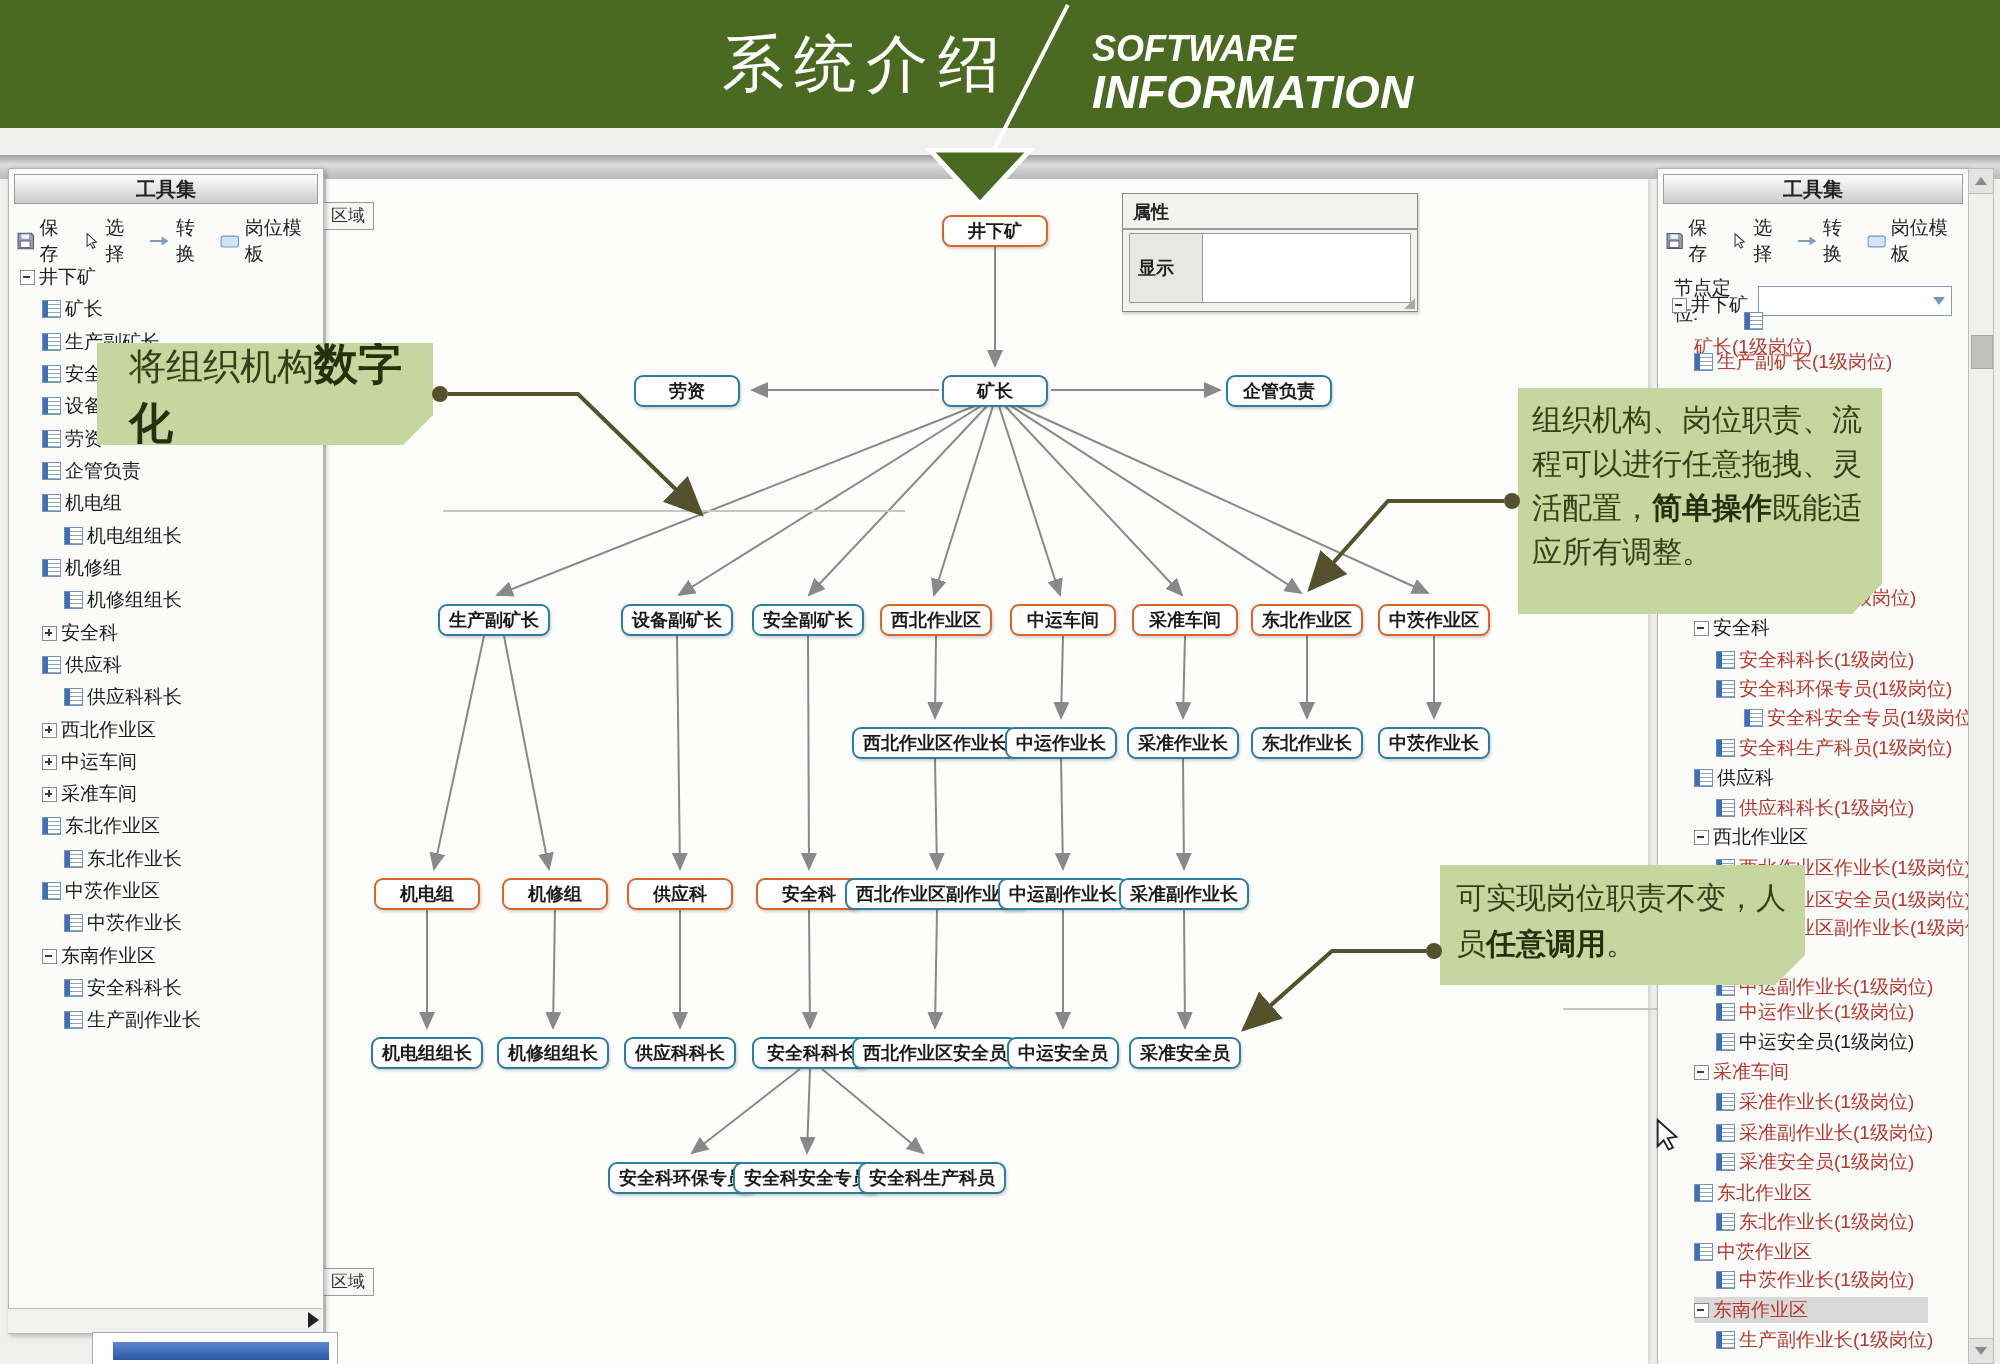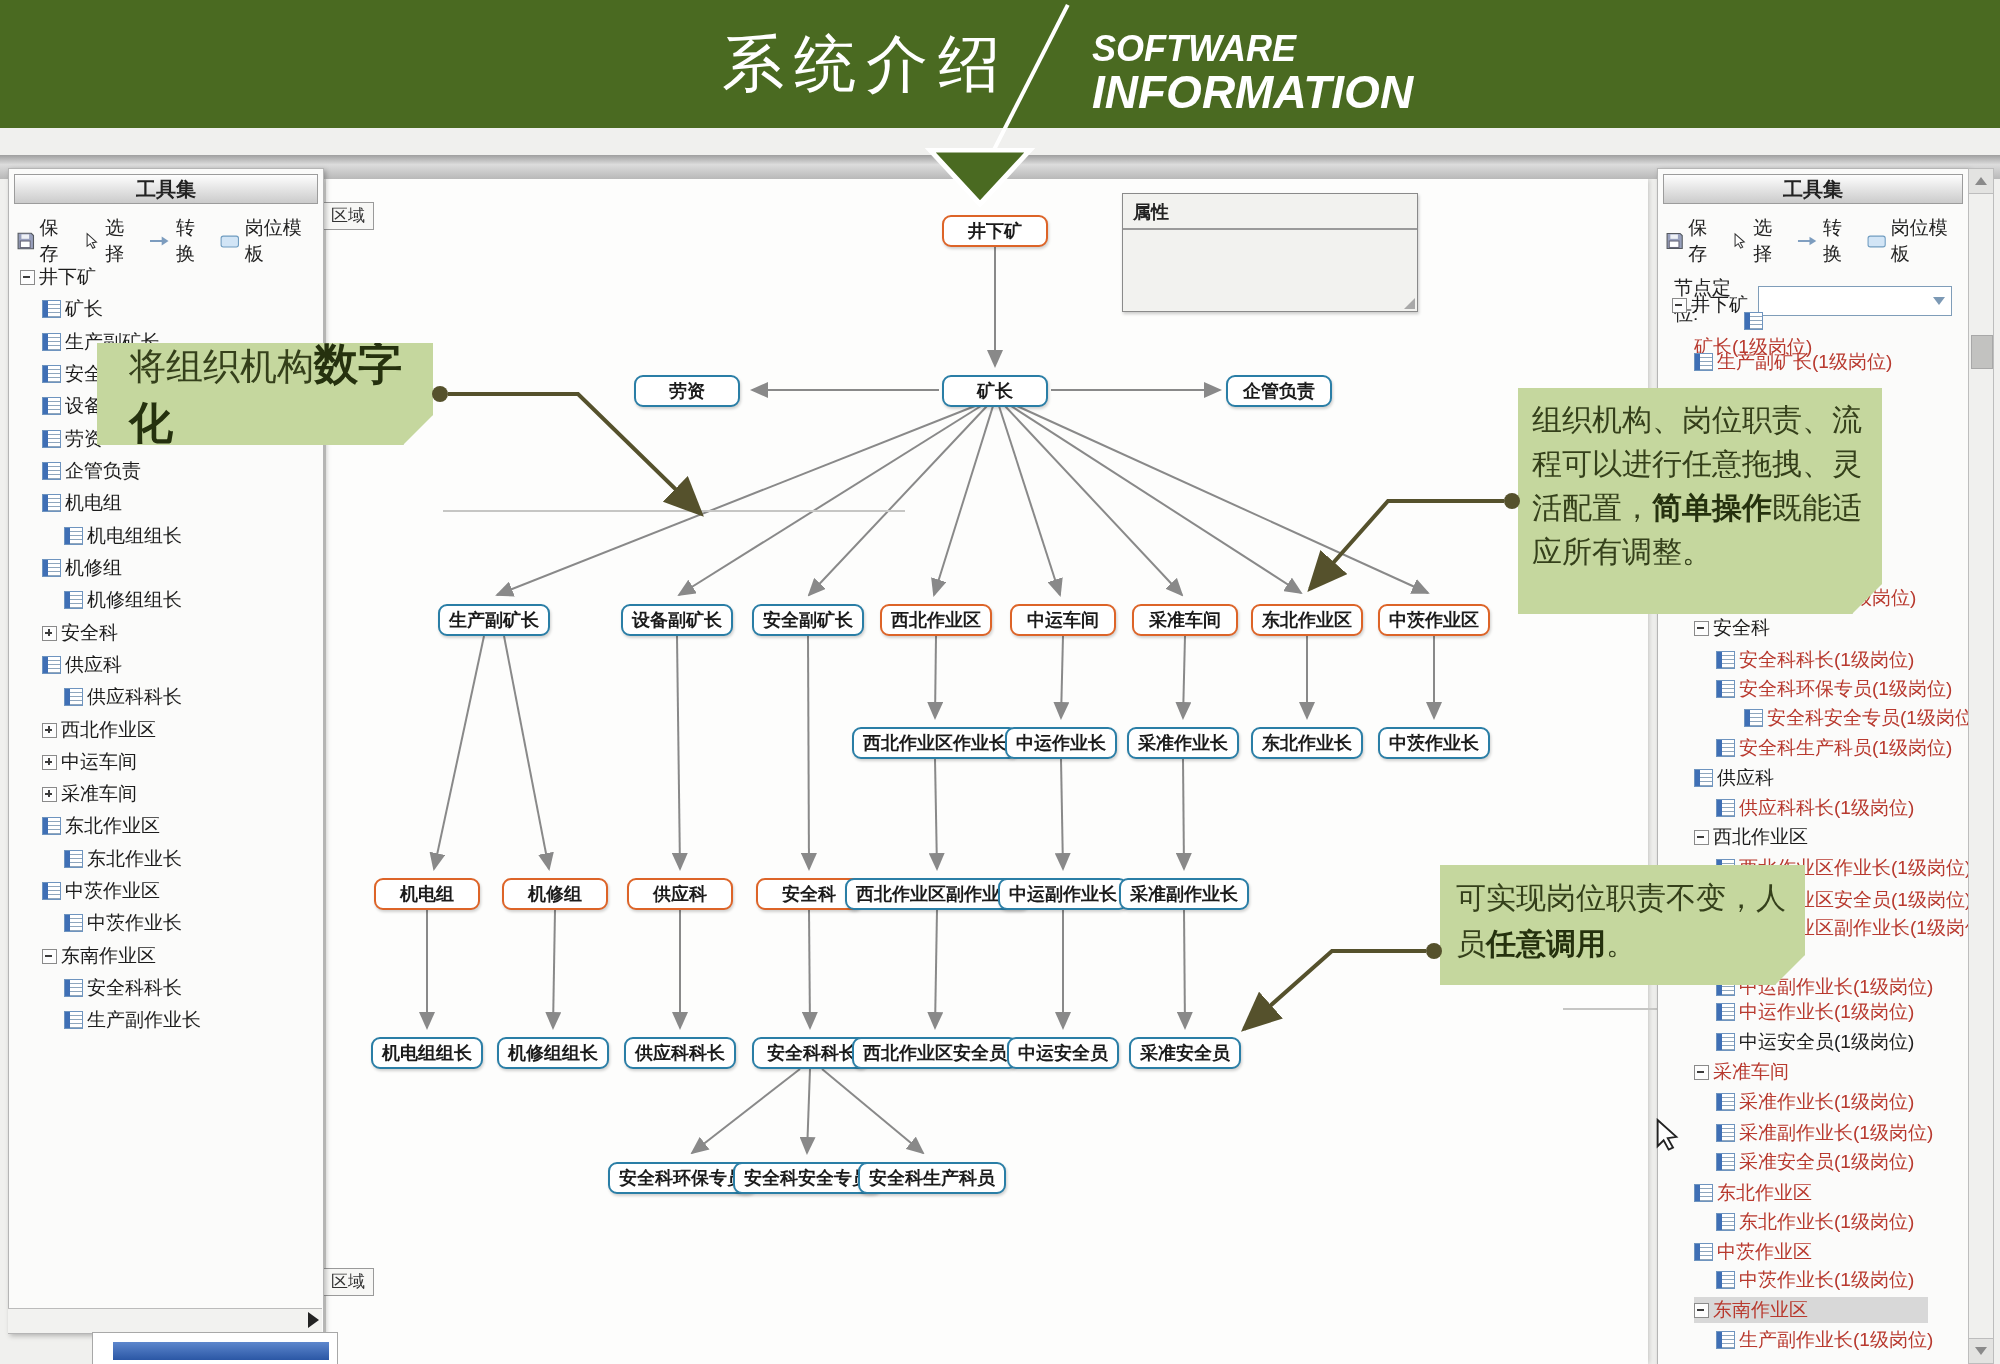--- a/index.html
+++ b/index.html
@@ -184,20 +184,24 @@
   <div class="node blue" style="left:810px;top:1037px;padding-left:13px;">安全科科长</div>
   <div class="node blue" style="left:935px;top:1037px;">西北作业区安全员</div>
   <div class="node blue" style="left:1063px;top:1037px;">中运安全员</div>
   <div class="node blue" style="left:1185px;top:1037px;">采准安全员</div>
   <div class="node blue" style="left:682px;top:1162px;">安全科环保专员</div>
   <div class="node blue" style="left:807px;top:1162px;">安全科安全专员</div>
   <div class="node blue" style="left:932px;top:1162px;">安全科生产科员</div>
 
   <div class="props">
     <div class="props-title">属性</div>
+    <div class="props-row">
+      <div class="props-cell">显示</div>
+      <div class="props-field"></div>
+    </div>
     <div class="props-resize"></div>
   </div>
 
   <div class="panel" style="left:8px;top:168px;width:314px;height:1164px;">
     <div class="panel-header">工具集</div>
     <div class="toolbar">
       <span class="tb-item">
         <svg width="18" height="18" viewBox="0 0 16 16">
             <path d="M1 1h12l2 2v12H1z" fill="#98a0bd" stroke="#55595f"></path>
             <rect x="4" y="2" width="7" height="4" fill="#eef1f6"></rect>

